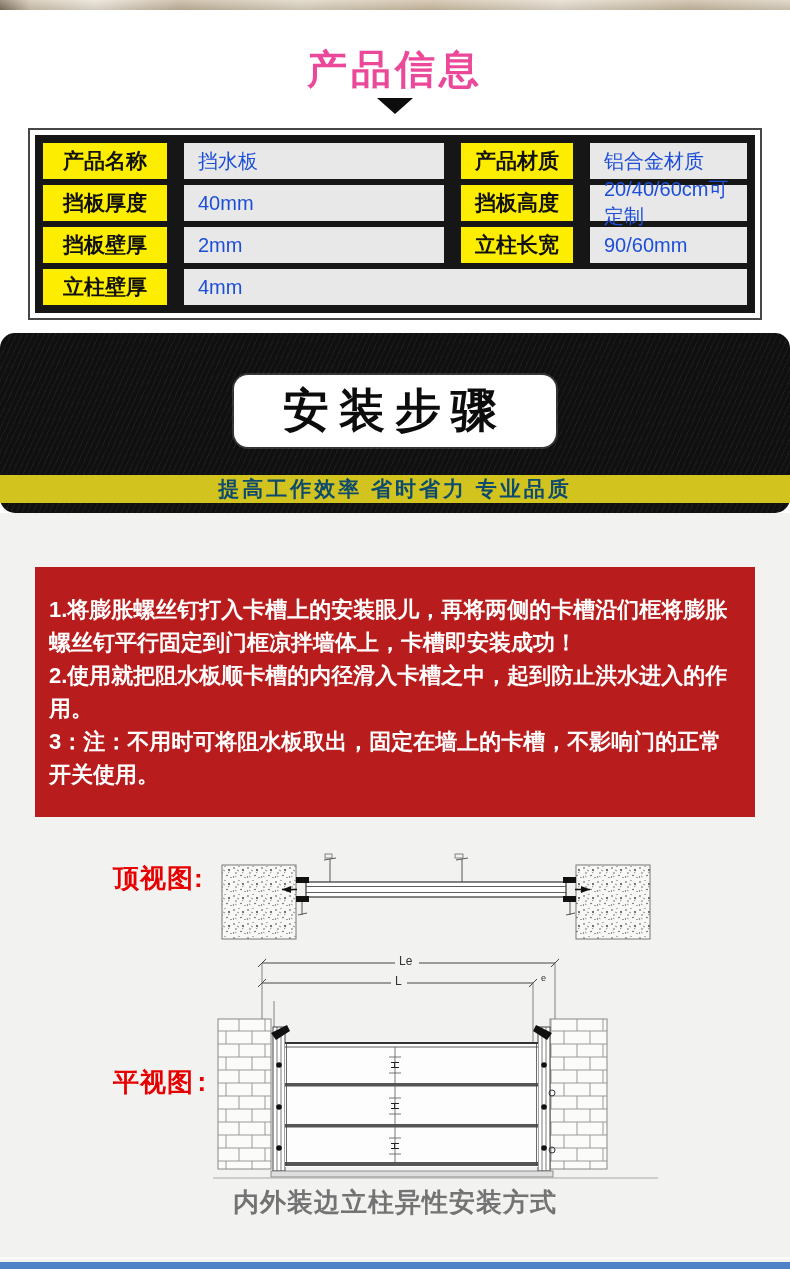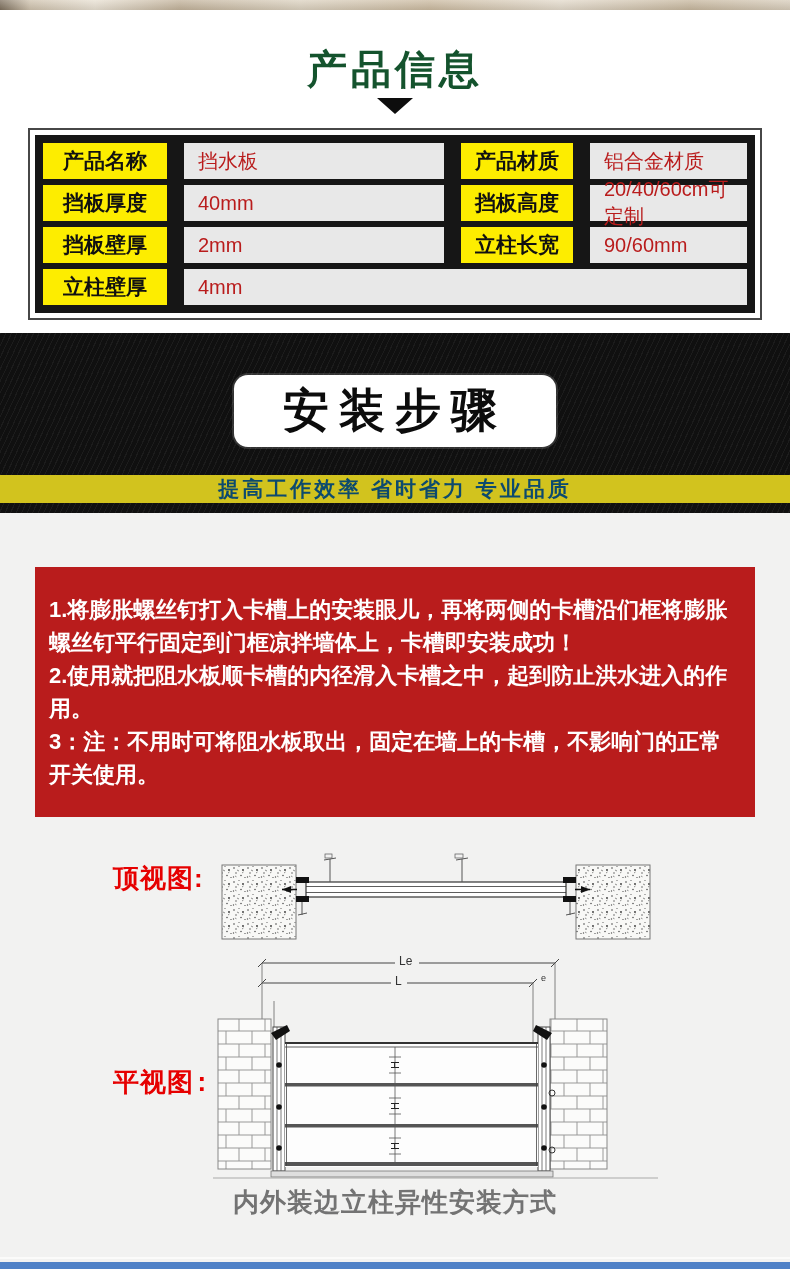--- a/index.html
+++ b/index.html
@@ -18,21 +18,21 @@
       linear-gradient(180deg, rgba(255,255,255,.25), rgba(0,0,0,.08)),
       repeating-linear-gradient(90deg,
         #7d6f5d 0px, #cfc2ad 30px, #e8e0d2 95px, #c2b29a 180px,
         #dcd2c0 300px, #cbbaa0 430px, #e3dacb 560px, #c7b79e 690px, #d8cdbb 790px);
   }
 
   
   .product-section { padding-top: 36px; background:#fff; }
   .page-title {
     font-size: 40px; line-height: 46px; font-weight: bold;
-    text-align: center; letter-spacing: 4px; color:#14532d;
+    text-align: center; letter-spacing: 4px; color:#ec4899;
   }
   .down-triangle {
     width: 0; height: 0; margin: 6px auto 0;
     border-left: 18px solid transparent;
     border-right: 18px solid transparent;
     border-top: 16px solid #0d0d0d;
   }
   .spec-wrap {
     margin: 14px 28px 0;
     border: 2px solid #474747;
@@ -47,31 +47,31 @@
     grid-auto-rows: 36px;
     gap: 6px 17px;
   }
   .cell { display: flex; align-items: center; }
   .cell.lab {
     background: #fded00; justify-content: center;
     font-weight: bold; font-size: 21px; color:#111;
   }
   .cell.val {
     background: #e8e8e8; padding-left: 14px;
-    font-size: 20px; color:#b91c1c;
+    font-size: 20px; color:#1d4ed8;
   }
   .span-rest { grid-column: 2 / 5; }
 
   
   .banner {
     margin-top: 13px;
     background:
       repeating-linear-gradient(115deg, rgba(255,255,255,0.05) 0 1px, rgba(0,0,0,0) 1px 5px),
       #101010;
-    padding-top: 42px; padding-bottom: 10px;
+    padding-top: 42px; padding-bottom: 10px; border-radius: 15px;
   }
   .banner-title-box {
     width: 322px; height: 72px; margin: 0 auto;
     background: #fff; border-radius: 14px;
     display: flex; align-items: center; justify-content: center;
     font-size: 46px; font-weight: bold; letter-spacing: 10px; color:#0c0c0c;
     box-shadow: 0 0 0 2px rgba(255,255,255,.15);
   }
   .tagline-bar {
     margin-top: 28px; height: 28px; line-height: 28px;

